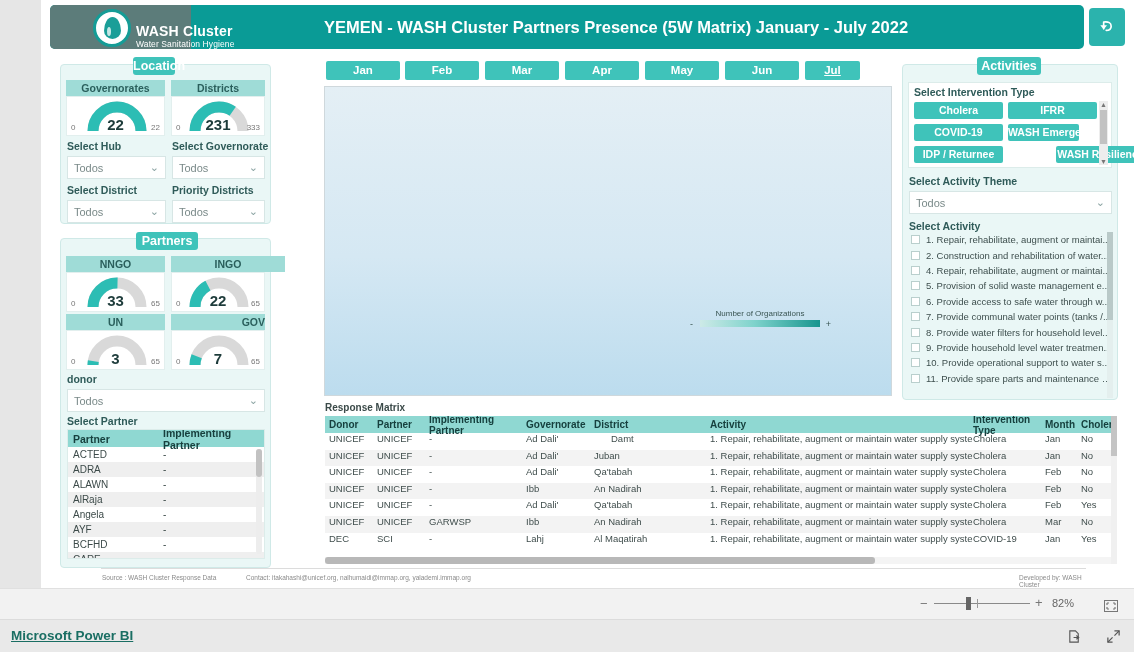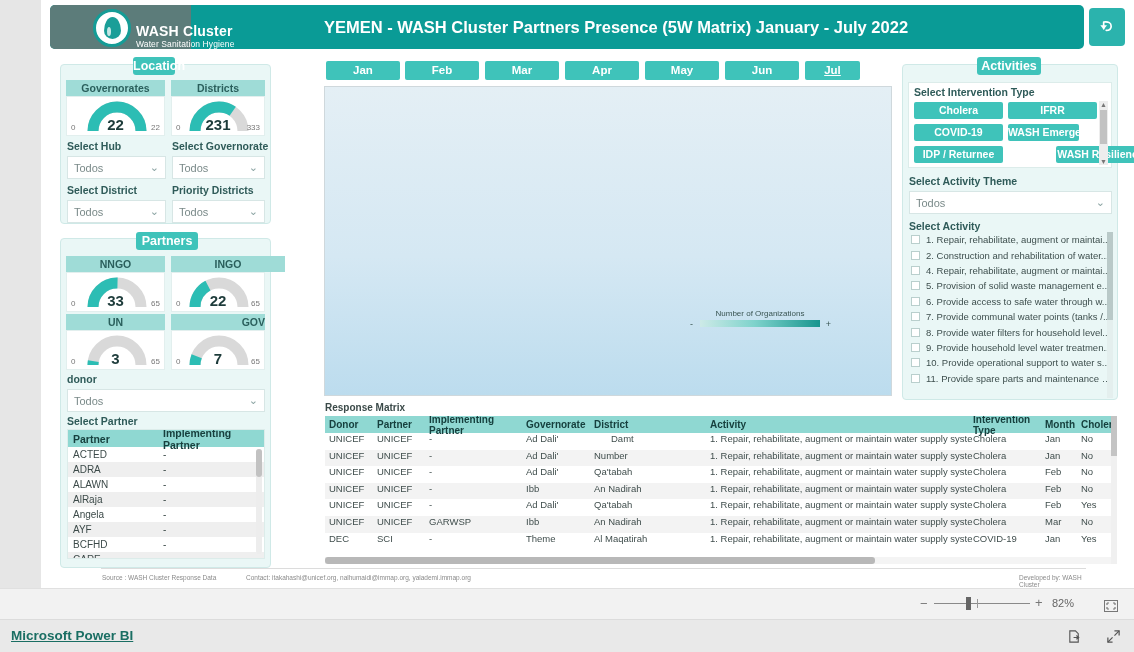--- a/index.html
+++ b/index.html
@@ -562,21 +562,21 @@
               <div class="c-act" style="overflow: hidden; white-space: nowrap;">1. Repair, rehabilitate, augment or maintain water supply systems</div>
               <div class="c-int" style="overflow: hidden; white-space: nowrap;">Cholera</div>
               <div class="c-mon" style="overflow: hidden; white-space: nowrap;">Jan</div>
               <div class="c-cho" style="overflow: hidden; white-space: nowrap;">No</div>
             </div>
             <div class="rm-row alt">
               <div class="c-donor" style="overflow: hidden; white-space: nowrap;">UNICEF</div>
               <div class="c-partner" style="overflow: hidden; white-space: nowrap;">UNICEF</div>
               <div class="c-impl" style="overflow: hidden; white-space: nowrap;">-</div>
               <div class="c-gov" style="overflow: hidden; white-space: nowrap;">Ad Dali'</div>
-              <div class="c-dist" style="overflow: hidden; white-space: nowrap;">Number</div>
+              <div class="c-dist" style="overflow: hidden; white-space: nowrap;">Juban</div>
               <div class="c-act" style="overflow: hidden; white-space: nowrap;">1. Repair, rehabilitate, augment or maintain water supply systems</div>
               <div class="c-int" style="overflow: hidden; white-space: nowrap;">Cholera</div>
               <div class="c-mon" style="overflow: hidden; white-space: nowrap;">Jan</div>
               <div class="c-cho" style="overflow: hidden; white-space: nowrap;">No</div>
             </div>
             <div class="rm-row">
               <div class="c-donor" style="overflow: hidden; white-space: nowrap;">UNICEF</div>
               <div class="c-partner" style="overflow: hidden; white-space: nowrap;">UNICEF</div>
               <div class="c-impl" style="overflow: hidden; white-space: nowrap;">-</div>
               <div class="c-gov" style="overflow: hidden; white-space: nowrap;">Ad Dali'</div>
@@ -616,21 +616,21 @@
               <div class="c-dist" style="overflow: hidden; white-space: nowrap;">An Nadirah</div>
               <div class="c-act" style="overflow: hidden; white-space: nowrap;">1. Repair, rehabilitate, augment or maintain water supply systems</div>
               <div class="c-int" style="overflow: hidden; white-space: nowrap;">Cholera</div>
               <div class="c-mon" style="overflow: hidden; white-space: nowrap;">Mar</div>
               <div class="c-cho" style="overflow: hidden; white-space: nowrap;">No</div>
             </div>
             <div class="rm-row">
               <div class="c-donor" style="overflow: hidden; white-space: nowrap;">DEC</div>
               <div class="c-partner" style="overflow: hidden; white-space: nowrap;">SCI</div>
               <div class="c-impl" style="overflow: hidden; white-space: nowrap;">-</div>
-              <div class="c-gov" style="overflow: hidden; white-space: nowrap;">Theme</div>
+              <div class="c-gov" style="overflow: hidden; white-space: nowrap;">Lahj</div>
               <div class="c-dist" style="overflow: hidden; white-space: nowrap;">Al Maqatirah</div>
               <div class="c-act" style="overflow: hidden; white-space: nowrap;">1. Repair, rehabilitate, augment or maintain water supply systems</div>
               <div class="c-int" style="overflow: hidden; white-space: nowrap;">COVID-19</div>
               <div class="c-mon" style="overflow: hidden; white-space: nowrap;">Jan</div>
               <div class="c-cho" style="overflow: hidden; white-space: nowrap;">Yes</div>
             </div>
           </div>
         <div style="position:absolute;right:0;top:0;width:6px;height:148px;background:#f0f0f0;">
           <div style="width:6px;height:40px;background:#c4c4c4;"></div>
         </div>

